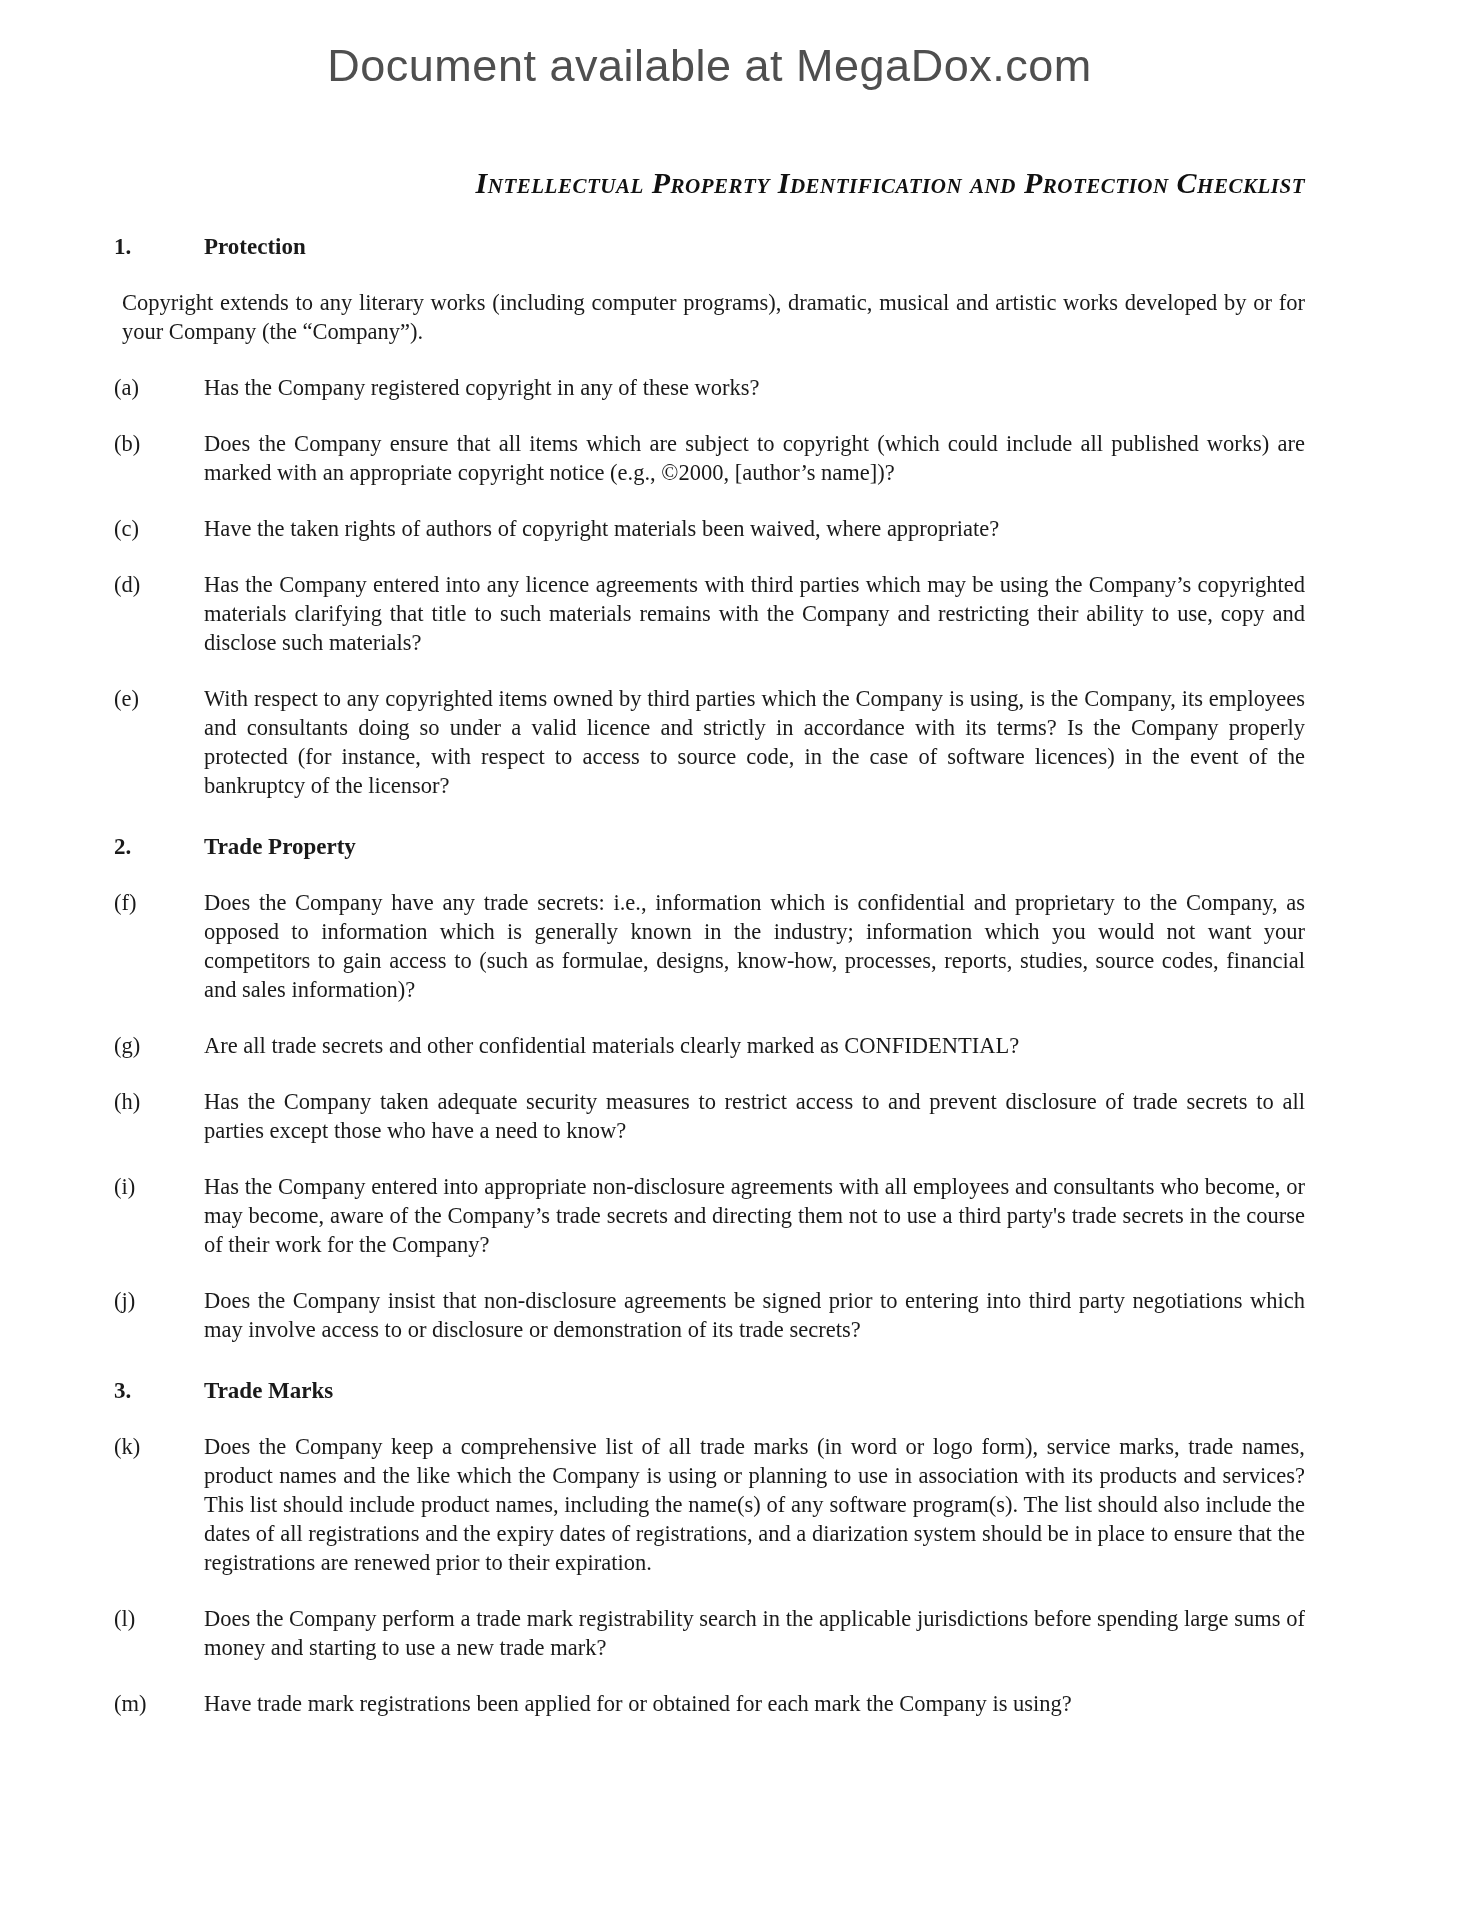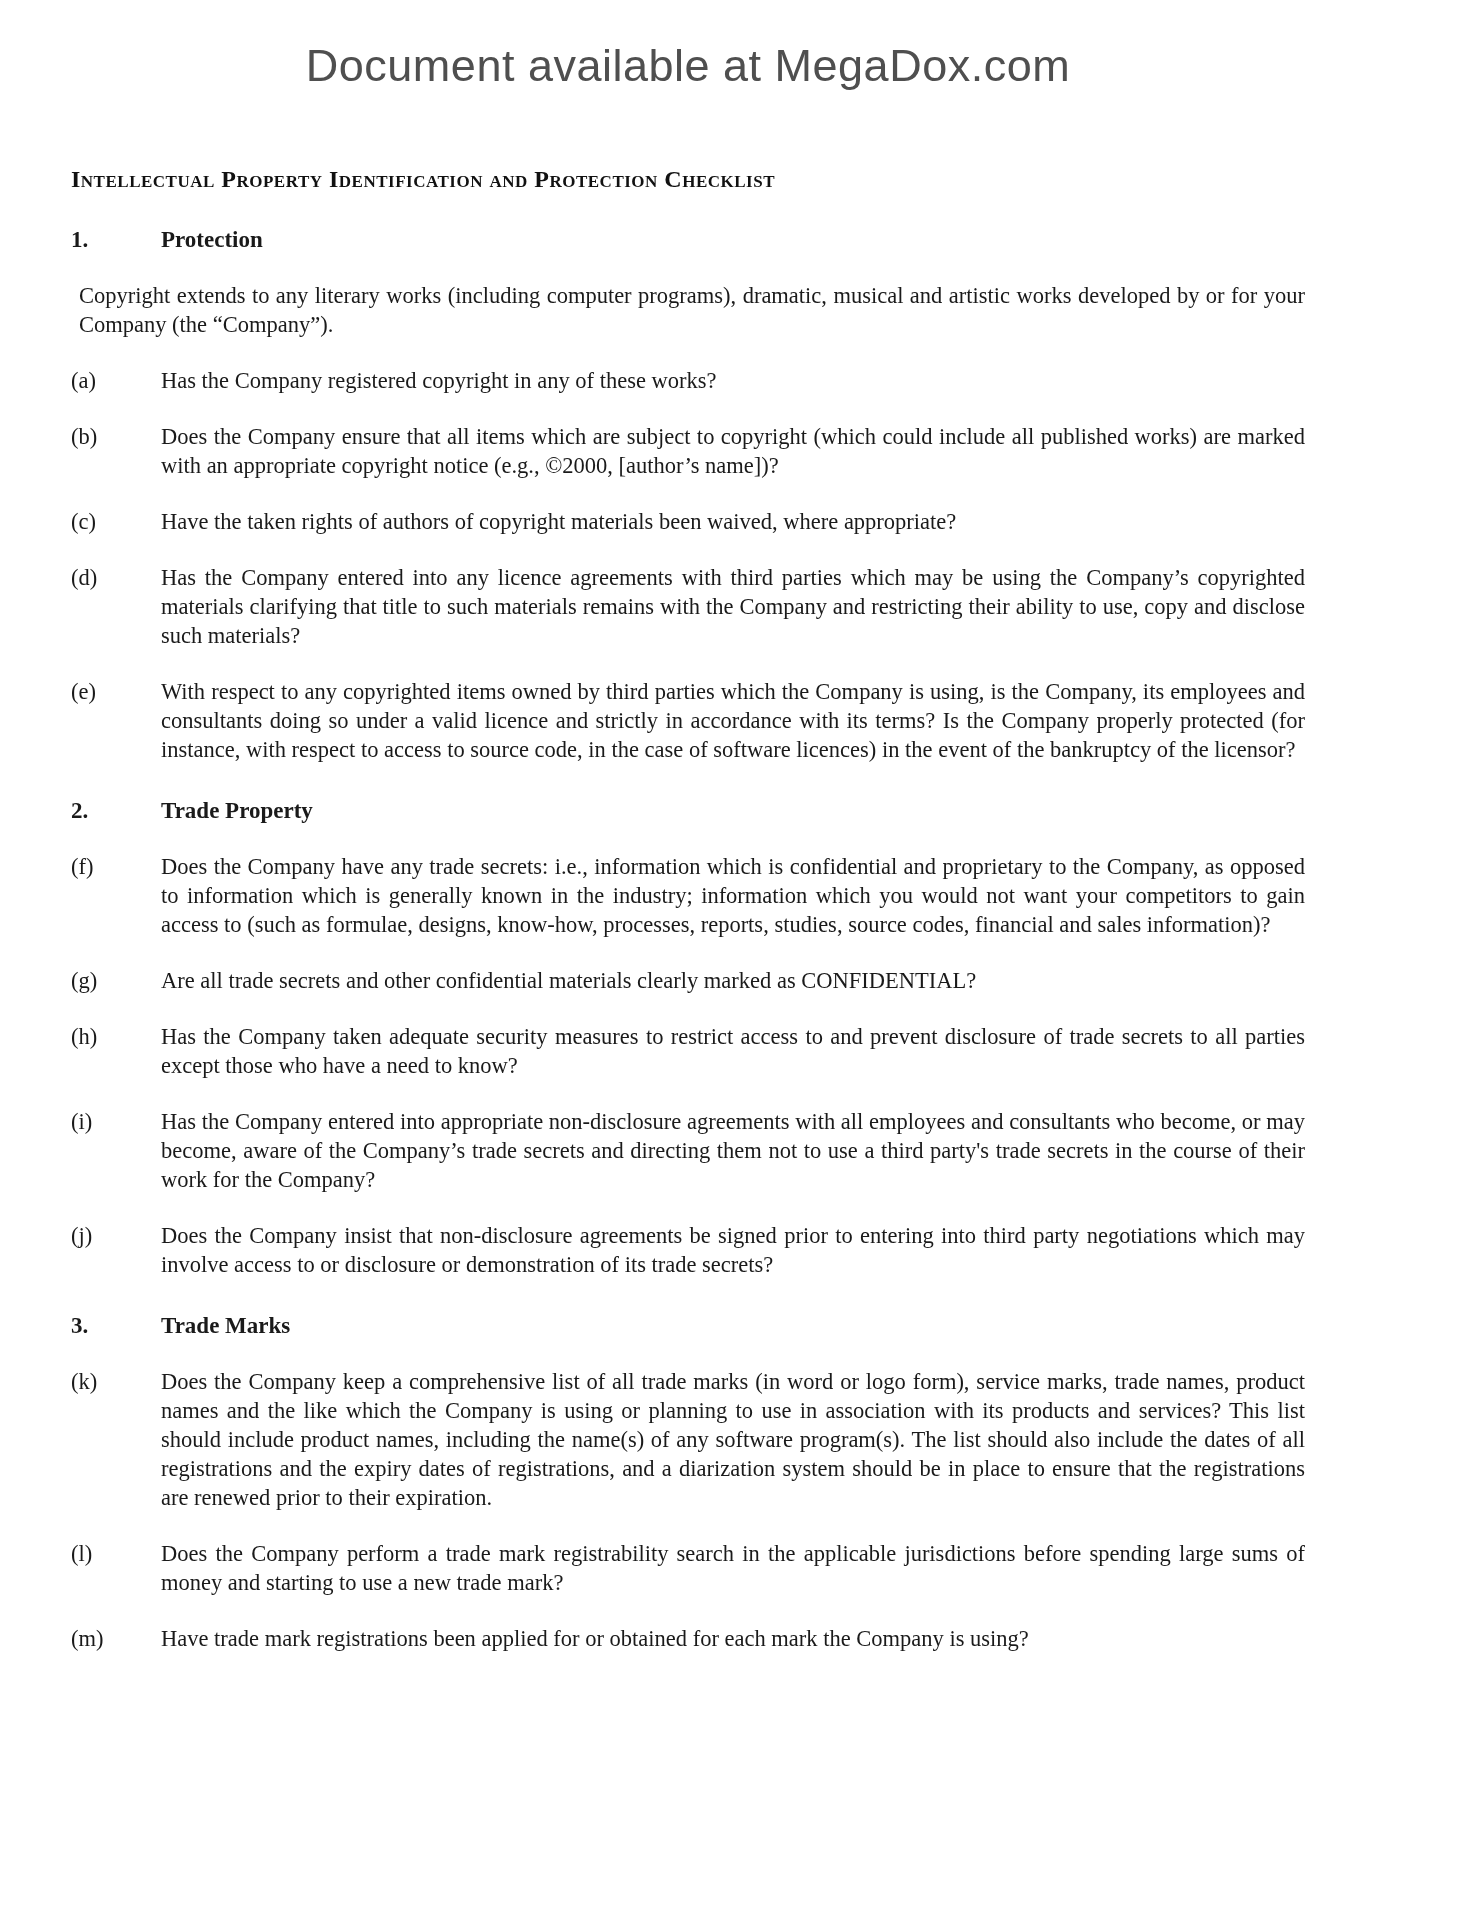--- a/index.html
+++ b/index.html
@@ -7,39 +7,40 @@
     position: relative;
     width: 1483px;
     height: 1920px;
     background: #ffffff;
     overflow: hidden;
     font-family: "Liberation Serif", "DejaVu Serif", serif;
     color: #1a1a1a;
     box-sizing: border-box;
   }
   .content {
-    padding: 0 178px 0 71px;
+    padding: 0 178px 0 114px;
   }
   .watermark {
     margin-top: 40px;
     text-align: center;
     font-family: "Liberation Sans", "DejaVu Sans", sans-serif;
     font-size: 45px;
     font-weight: 400;
     color: #4f4f4f;
     letter-spacing: 0.5px;
   }
   .doc-title {
     margin: 74px 0 0 0;
-    text-align: left;
-    font-size: 24px;
+    text-align: right;
+    font-size: 30px;
     font-weight: 700;
     font-variant: small-caps;
     letter-spacing: 0.5px;
     color: #111111;
+    font-style: italic;
   }
   .section-heading {
     position: relative;
     padding-left: 90px;
     margin-top: 32px;
     font-size: 23px;
     font-weight: 700;
     line-height: 29px;
   }
   .section-heading .num {

